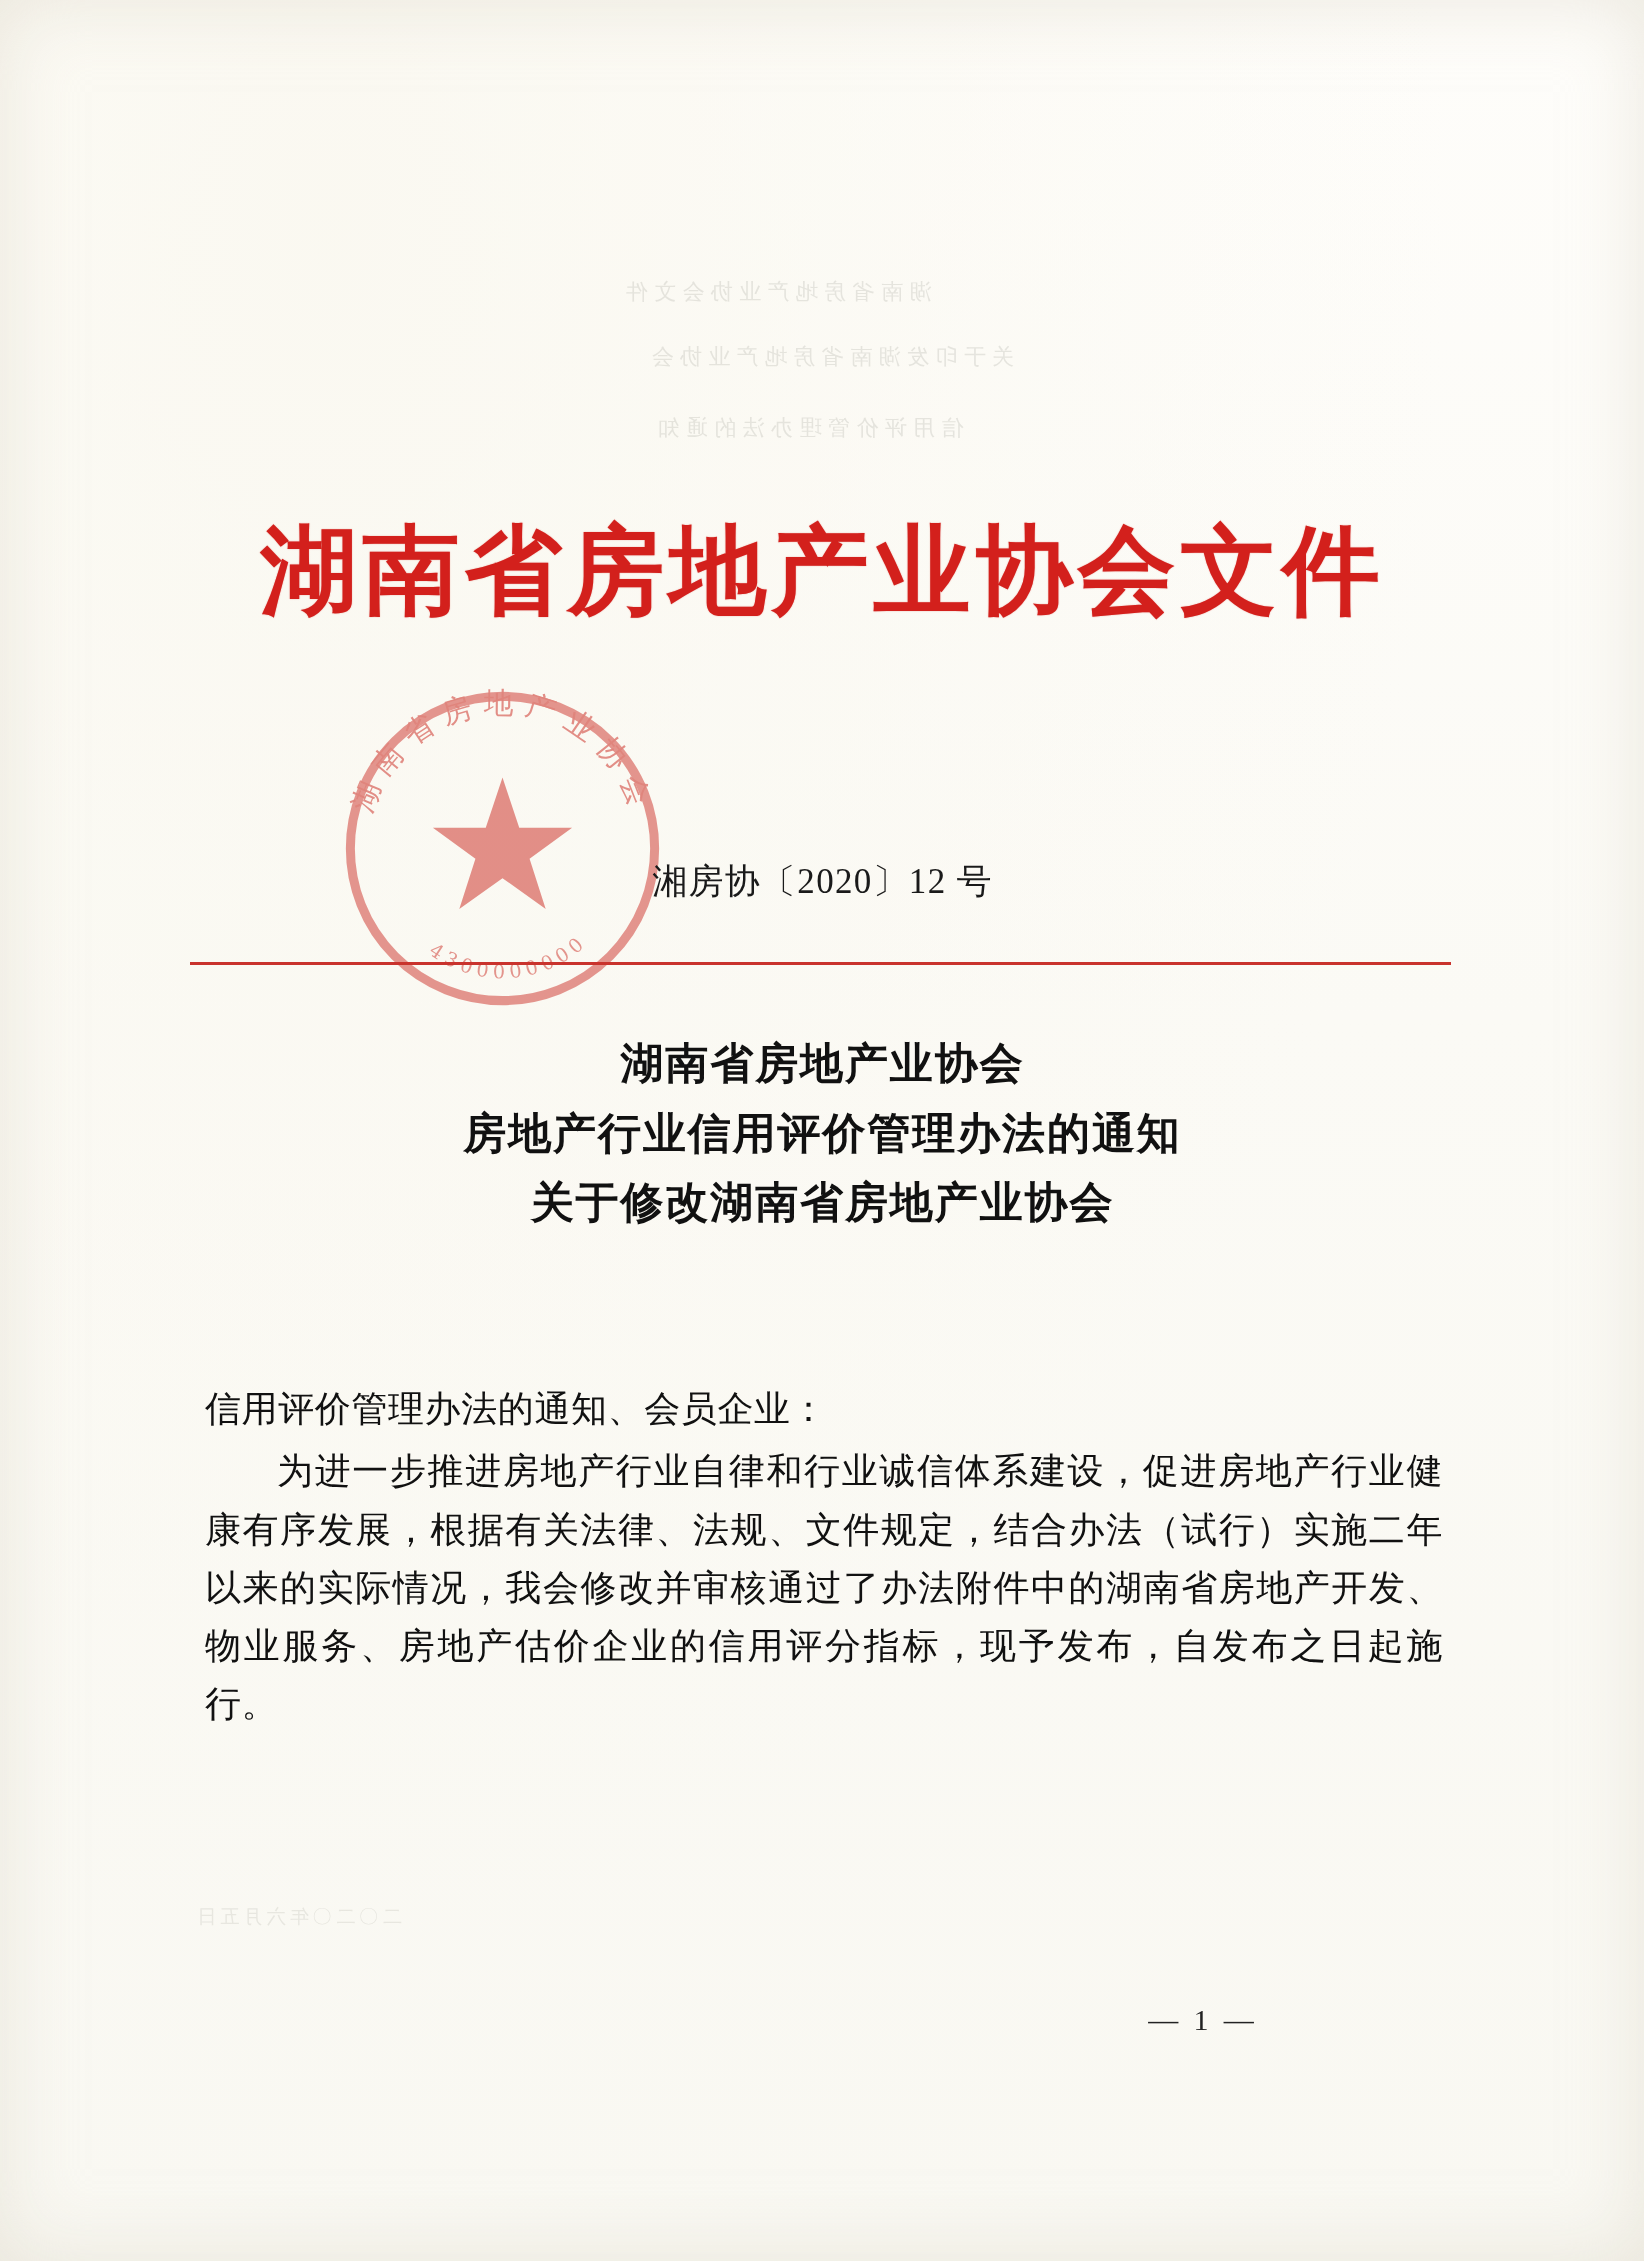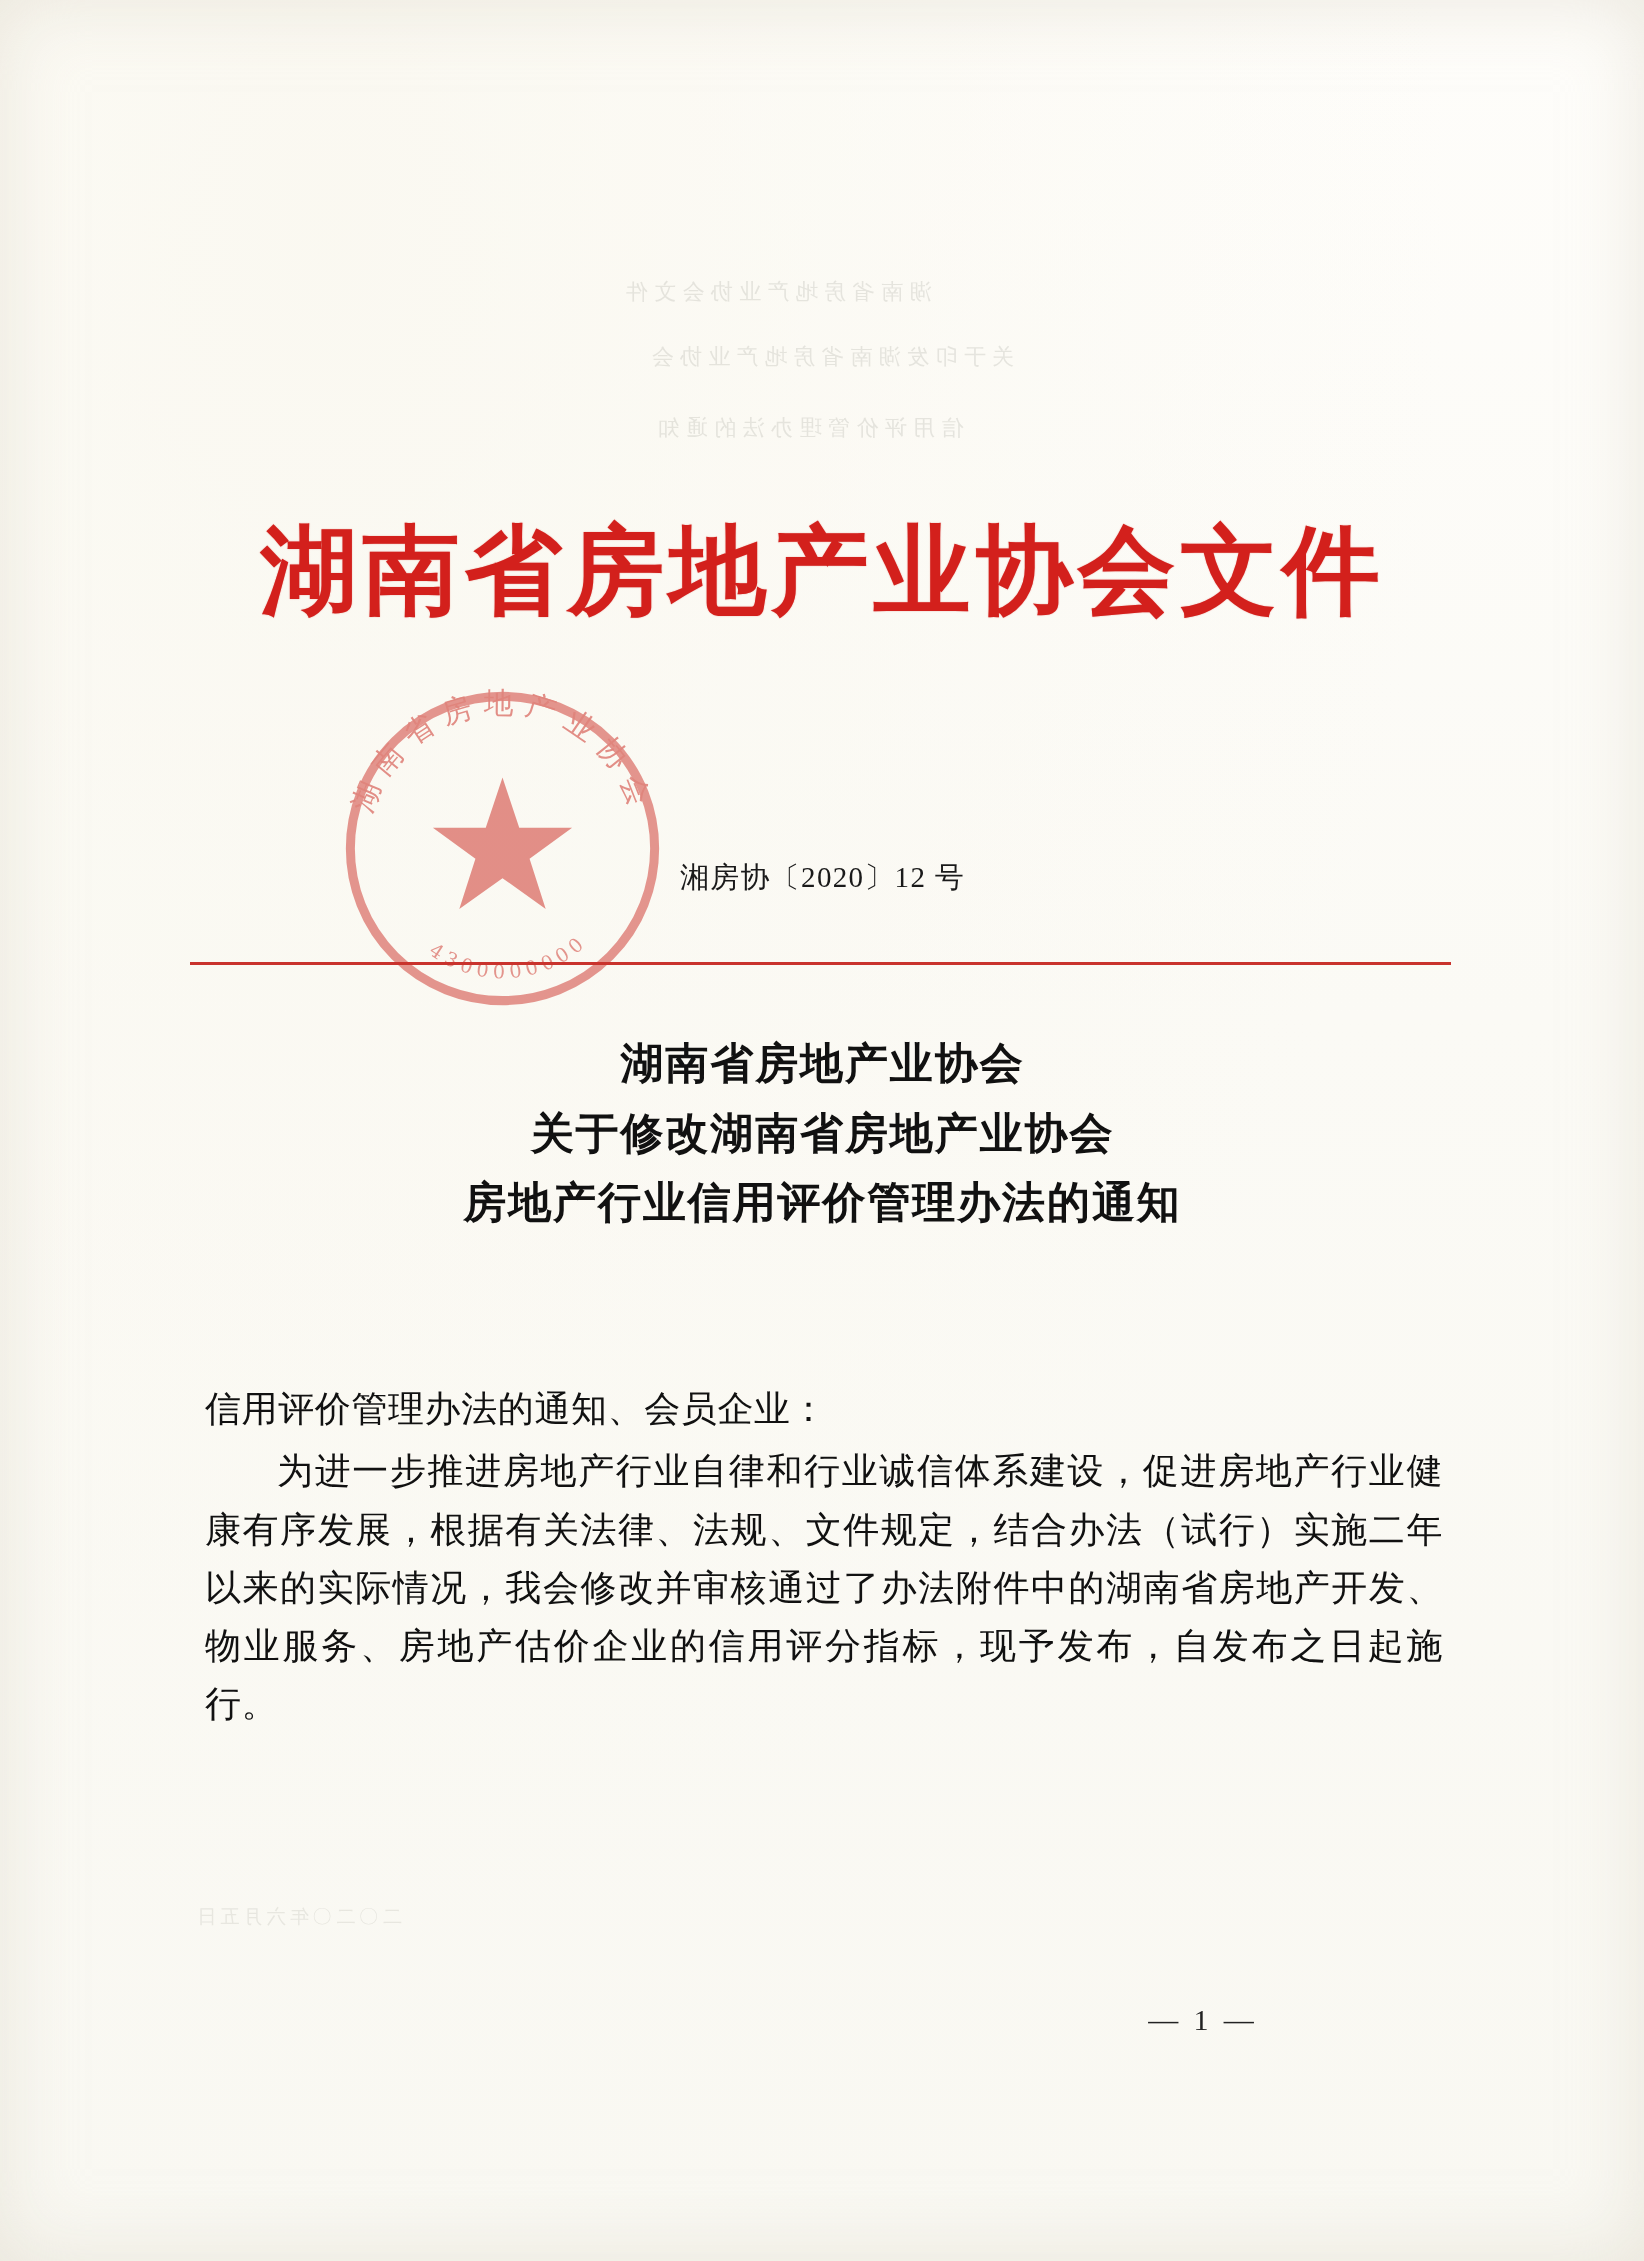--- a/index.html
+++ b/index.html
@@ -76,21 +76,21 @@
     pointer-events: none;
     opacity: 0.62;
   }
 
   .doc-number {
     position: absolute;
     top: 858px;
     left: 0;
     width: 1645px;
     text-align: center;
-    font-size: 29px;
+    font-size: 35px;
     color: #1a1a1a;
     letter-spacing: 1.3px;
     font-family: "Liberation Serif", serif;
   }
 
   .rule {
     position: absolute;
     top: 962px;
     left: 190px;
     width: 1261px;
@@ -180,22 +180,22 @@
       <textPath href="#sealArcBottom" startOffset="20%">4300000000</textPath>
     </text>
   </svg>
 
   <div class="doc-number">湘房协〔2020〕12 号</div>
 
   <div class="rule"></div>
 
   <div class="title-block">
     <div class="title-line">湖南省房地产业协会</div>
+    <div class="title-line">房地产行业信用评价管理办法的通知</div>
     <div class="title-line">关于修改湖南省房地产业协会</div>
-    <div class="title-line">房地产行业信用评价管理办法的通知</div>
   </div>
 
   <div class="body-block">
     <p class="salutation">信用评价管理办法的通知、会员企业：</p>
     <p class="para">为进一步推进房地产行业自律和行业诚信体系建设，促进房地产行业健康有序发展，根据有关法律、法规、文件规定，结合办法（试行）实施二年以来的实际情况，我会修改并审核通过了办法附件中的湖南省房地产开发、物业服务、房地产估价企业的信用评分指标，现予发布，自发布之日起施行。</p>
   </div>
 
   <div class="page-number">— 1 —</div>
 
   <div class="edge-shadow"></div>

